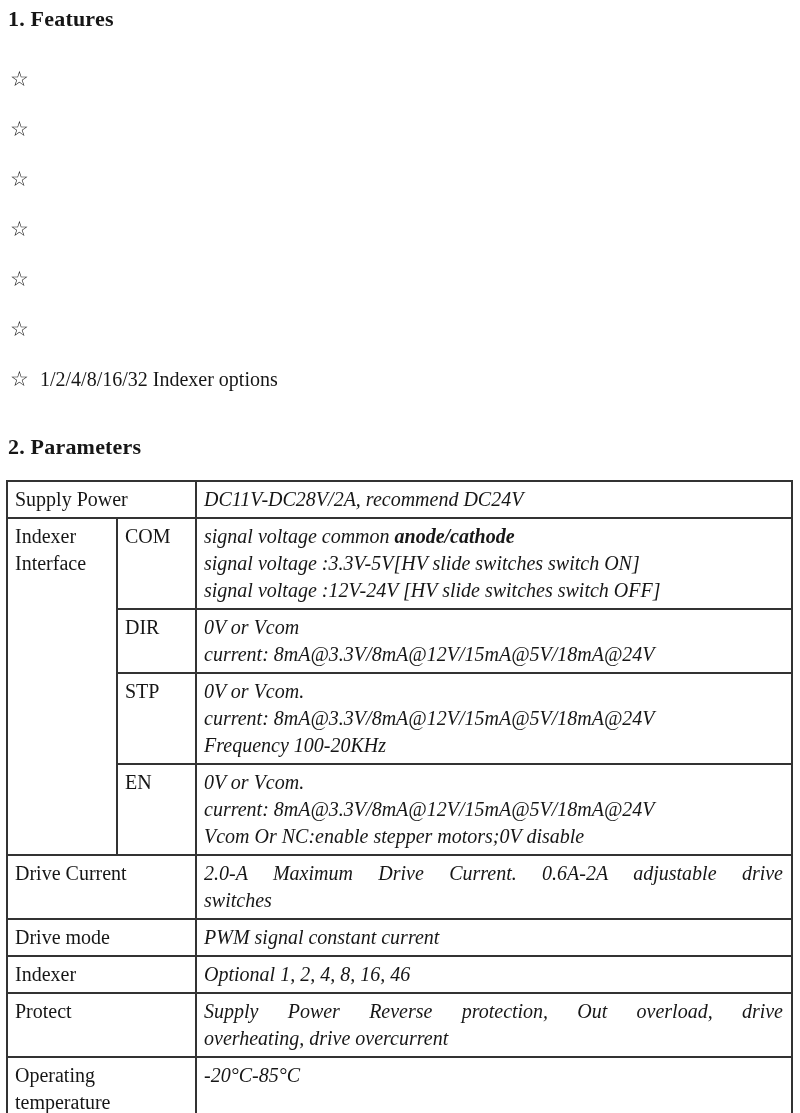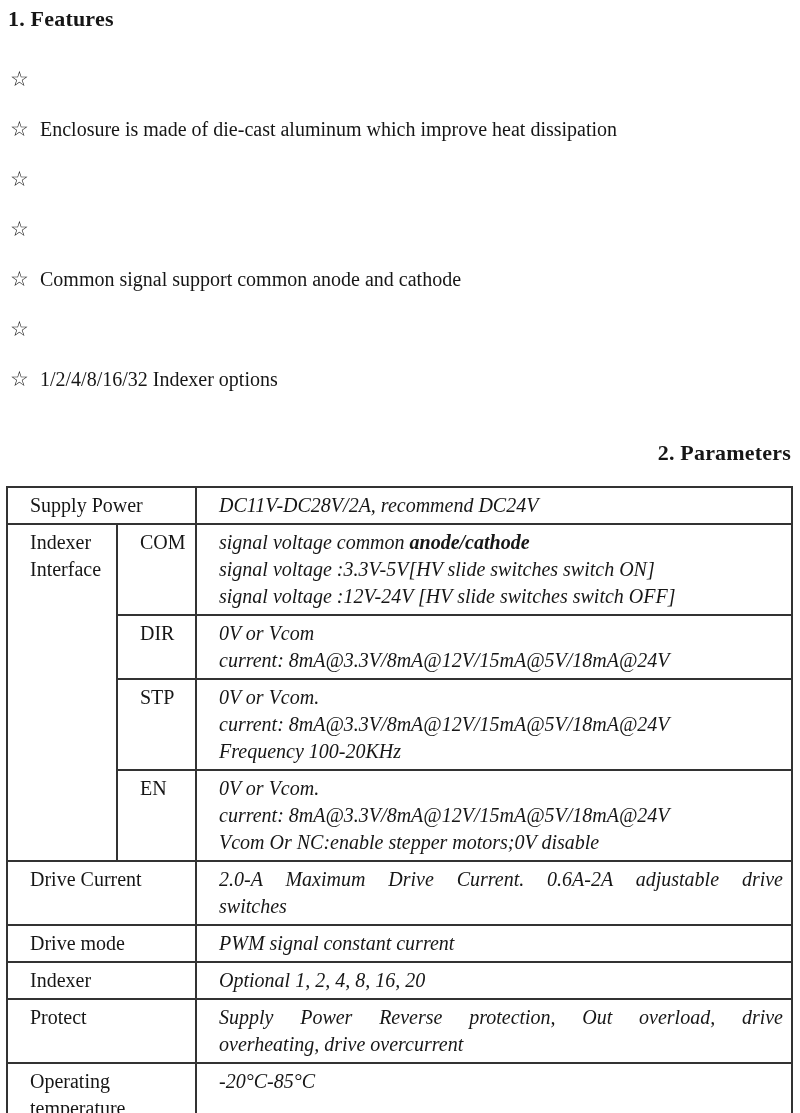--- a/index.html
+++ b/index.html
@@ -34,35 +34,35 @@
   }
   .star {
     width: 30px;
     flex: 0 0 30px;
     font-size: 21px;
     line-height: 26px;
     color: #1c1c1c;
   }
   .feature-text { line-height: 26px; }
 
-  .params-heading { margin-top: 24px; text-align: right; }
+  .params-heading { margin-top: 18px; }
 
   table.params {
     margin-top: 20px;
     margin-left: -2px;
     width: 787px;
     border-collapse: collapse;
     table-layout: fixed;
   }
   table.params td {
     border: 2px solid #333333;
     vertical-align: top;
     font-size: 20px;
     line-height: 27px;
-    padding: 4px 8px 4px 22px;
+    padding: 4px 8px 4px 7px;
     overflow: hidden;
   }
   td.lbl { }
   td.iface { padding-top: 32px; }
   td.sub { }
   td.val { padding-left: 9px; font-style: italic; }
   .cl { line-height: 27px; }
   .jline {
     text-align: justify;
     text-align-last: justify;
@@ -74,31 +74,29 @@
 <div class="page">
 
   <h2 class="heading">1. Features</h2>
 
   <ul class="features">
     <li>
       <span class="star">☆</span>
     </li>
     <li>
       <span class="star">☆</span>
-      <span class="feature-text">Enclosure is made of die-cast aluminum which improve heat dissipation</span>
     </li>
     <li>
       <span class="star">☆</span>
     </li>
     <li>
       <span class="star">☆</span>
     </li>
     <li>
       <span class="star">☆</span>
-      <span class="feature-text">Common signal support common anode and cathode</span>
     </li>
     <li>
       <span class="star">☆</span>
     </li>
     <li>
       <span class="star">☆</span>
       <span class="feature-text">1/2/4/8/16/32 Indexer options</span>
     </li>
   </ul>
 
@@ -160,21 +158,21 @@
         </td>
       </tr>
 
       <tr>
         <td colspan="2" class="lbl">Drive mode</td>
         <td class="val">PWM signal constant current</td>
       </tr>
 
       <tr>
         <td colspan="2" class="lbl">Indexer</td>
-        <td class="val">Optional 1, 2, 4, 8, 16, 20</td>
+        <td class="val">Optional 1, 2, 4, 8, 16, 46</td>
       </tr>
 
       <tr>
         <td colspan="2" class="lbl">Protect</td>
         <td class="val">
           <div class="cl jline">Supply Power Reverse protection, Out overload, drive</div>
           <div class="cl">overheating, drive overcurrent</div>
         </td>
       </tr>
 

